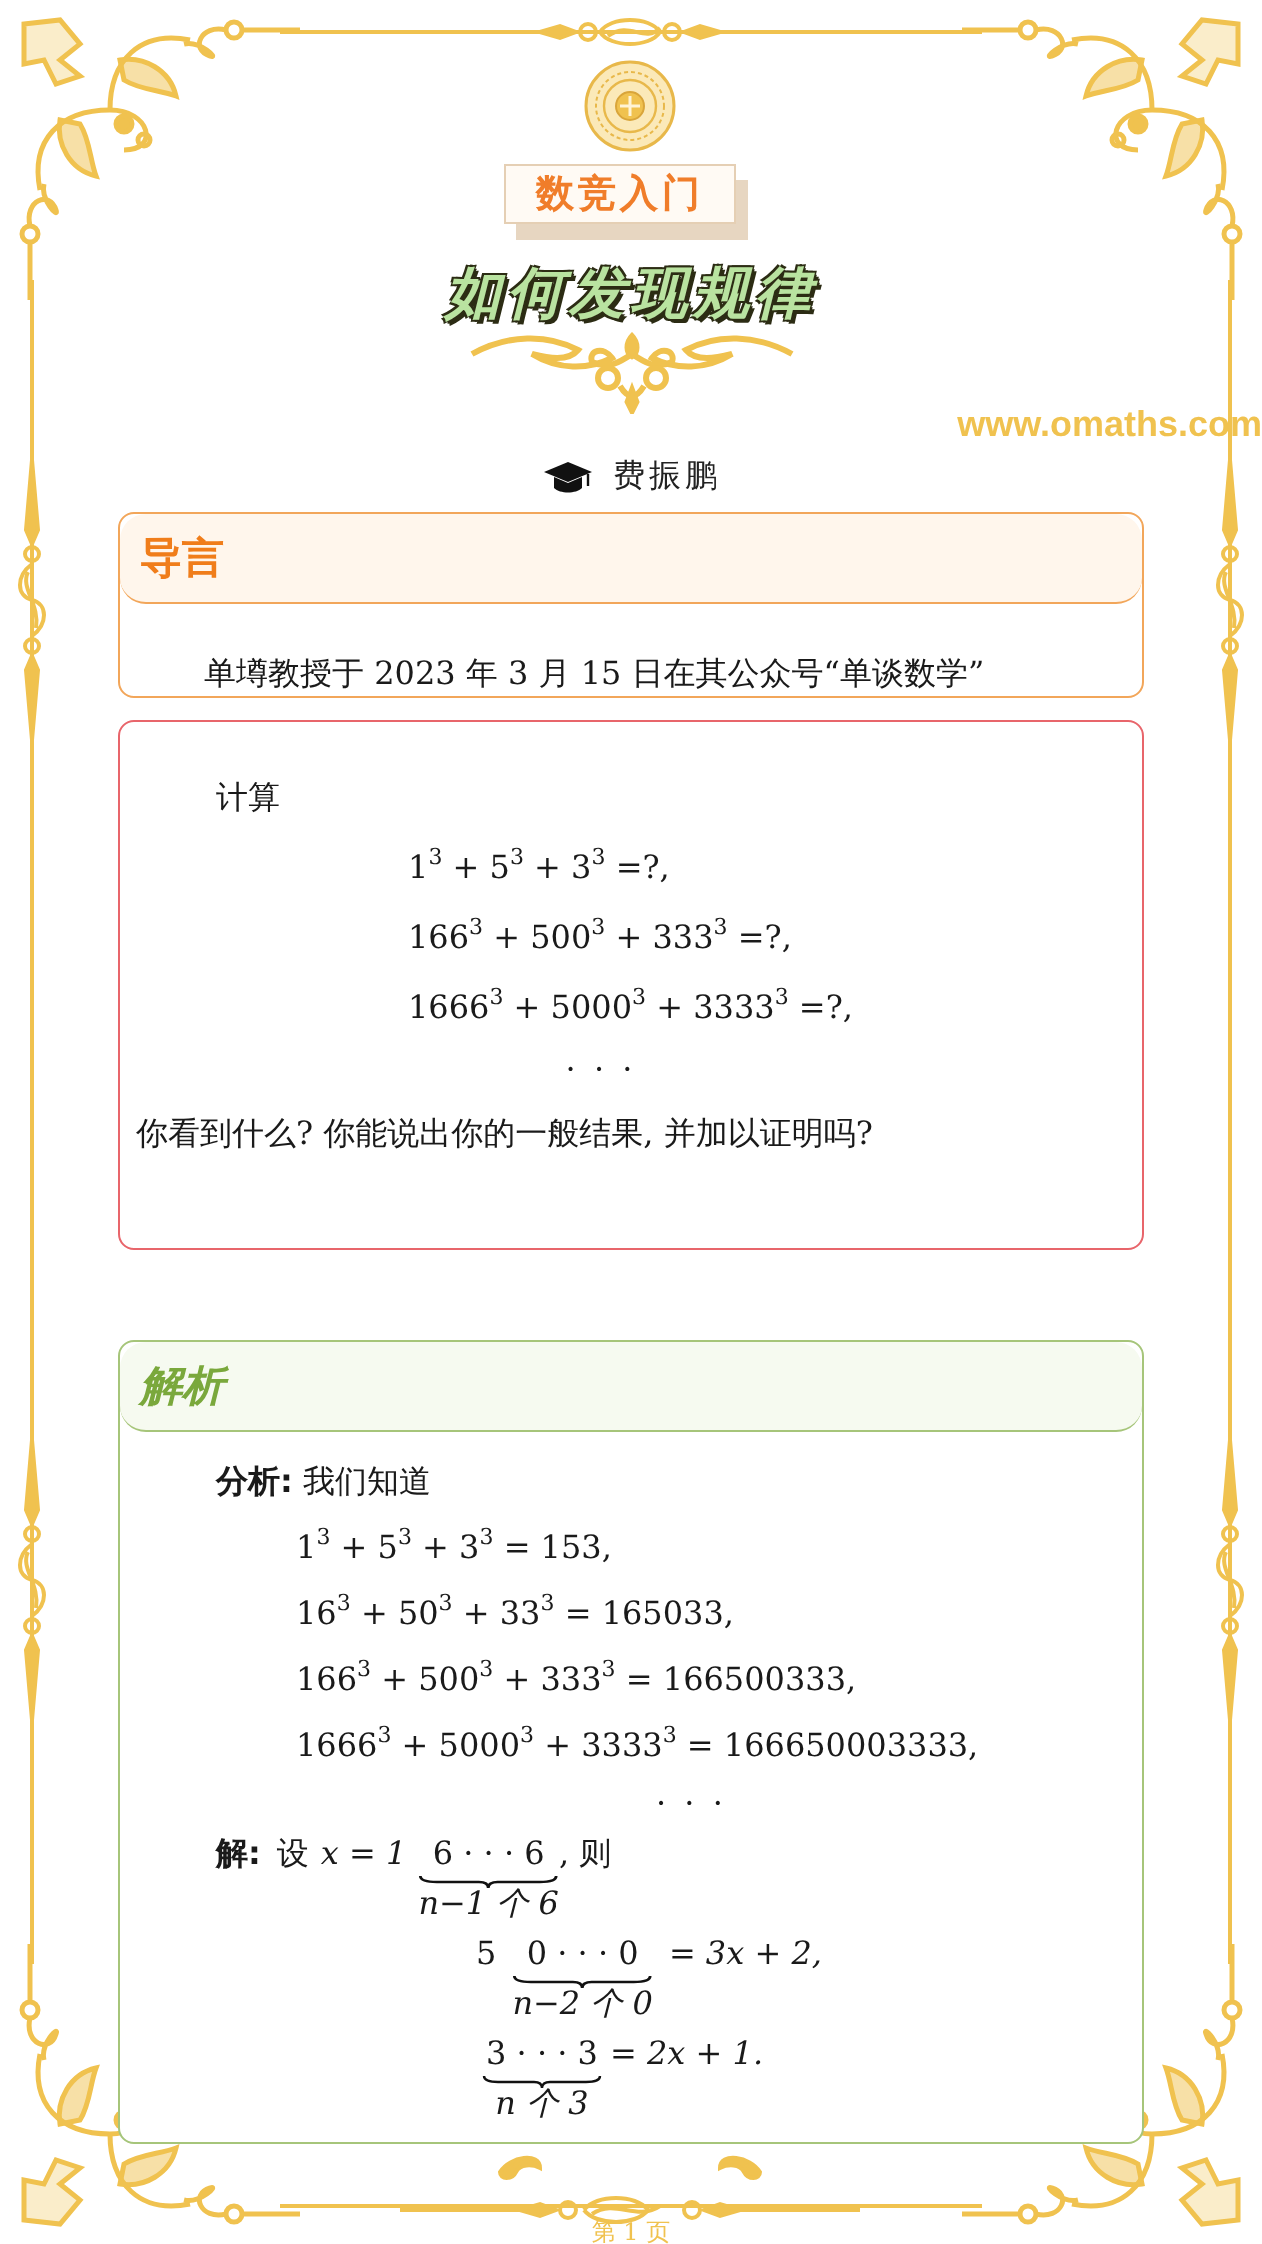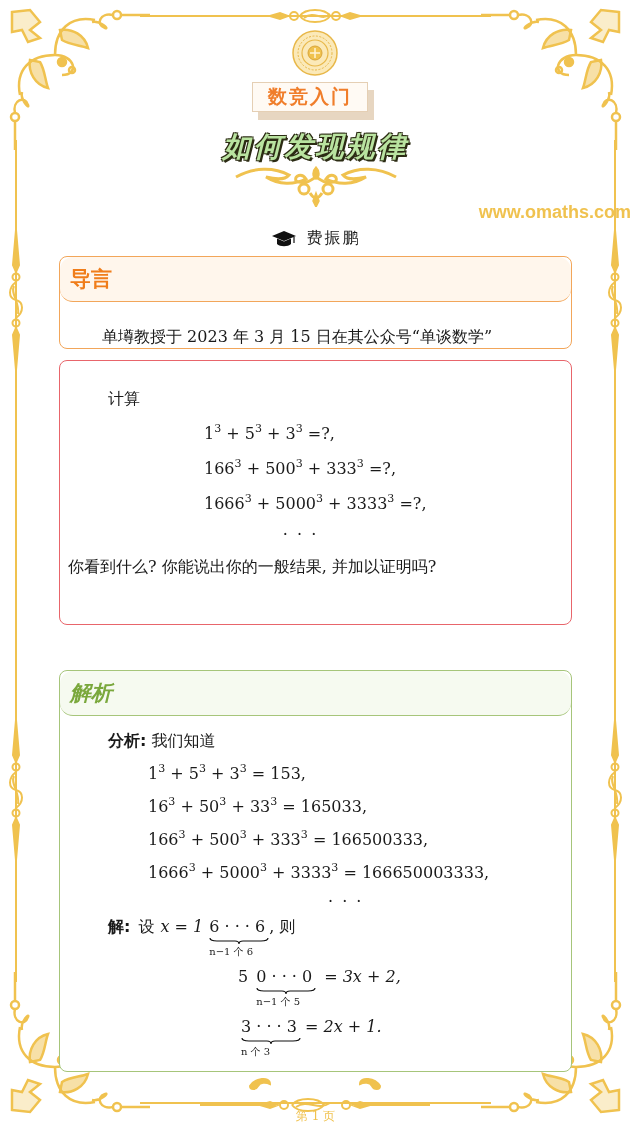--- a/index.html
+++ b/index.html
@@ -59,24 +59,24 @@
   .analysis { top: 637px; height: 402px; border-color: #a6c57a; margin-top: 33px; }
   .analysis .head { background: #f6faf0; color: #7aa83c; font-style: italic; border-color: #a6c57a; }
 
   .indent { padding-left: 38px; }
   .para { text-indent: 32px; margin-top: 16px; }
   .math-line { font-family: "DejaVu Serif", serif; font-size: 16px; white-space: nowrap; }
   sup { font-size: 11px; vertical-align: 7px; line-height: 0; }
   .dots { letter-spacing: 2px; }
   .bold-sans { font-family: "DejaVu Sans", sans-serif; font-weight: bold; }
 
-  .brace { display: inline-block; position: relative; text-align: left; }
+  .brace { display: inline-block; position: relative; text-align: center; }
   .brace .top { display: block; line-height: 20px; }
   .brace svg { display: block; width: 100%; height: 8px; }
-  .brace .lbl { display: block; font-size: 10px; line-height: 14px; white-space: nowrap; }
+  .brace .lbl { display: block; font-size: 16px; line-height: 14px; white-space: nowrap; font-style: italic; }
 
   .footer-orn { position: absolute; left: 200px; top: 1068px; width: 230px; height: 50px; }
   .footer-orn svg { width: 100%; height: 100%; }
   .page-num { position: absolute; left: 0; right: 0; top: 1073px; text-align: center; font-size: 12px; color: #f0c24f; margin-top: 35px; }
 </style>
 </head>
 <body>
 
 <div class="frame-line frame-top"></div>
 <div class="frame-line frame-bottom"></div>
@@ -309,21 +309,21 @@
       <span>, 则</span>
     </div>
 
     <div class="math-line" style="display:flex; align-items:flex-start; line-height:20px; padding-left:168px; margin-top:8px;">
       <span>5</span>
       <span class="brace" style="margin-left:8px;">
         <span class="top">0 · · · 0</span>
         <svg viewBox="0 0 60 8" preserveAspectRatio="none">
             <path d="M1 1 Q1 4 8 4 H26 Q30 4 30 7 Q30 4 34 4 H52 Q59 4 59 1" fill="none" stroke="#111" stroke-width="1.2"></path>
           </svg>
-        <span class="lbl">n−1 个 5</span>
+        <span class="lbl">n−2 个 0</span>
       </span>
       <span style="margin-left:8px; font-style:italic;">= 3x + 2,</span>
     </div>
 
     <div class="math-line" style="display:flex; align-items:flex-start; line-height:20px; padding-left:171px; margin-top:8px;">
       <span class="brace">
         <span class="top">3 · · · 3</span>
         <svg viewBox="0 0 60 8" preserveAspectRatio="none">
             <path d="M1 1 Q1 4 8 4 H26 Q30 4 30 7 Q30 4 34 4 H52 Q59 4 59 1" fill="none" stroke="#111" stroke-width="1.2"></path>
           </svg>

